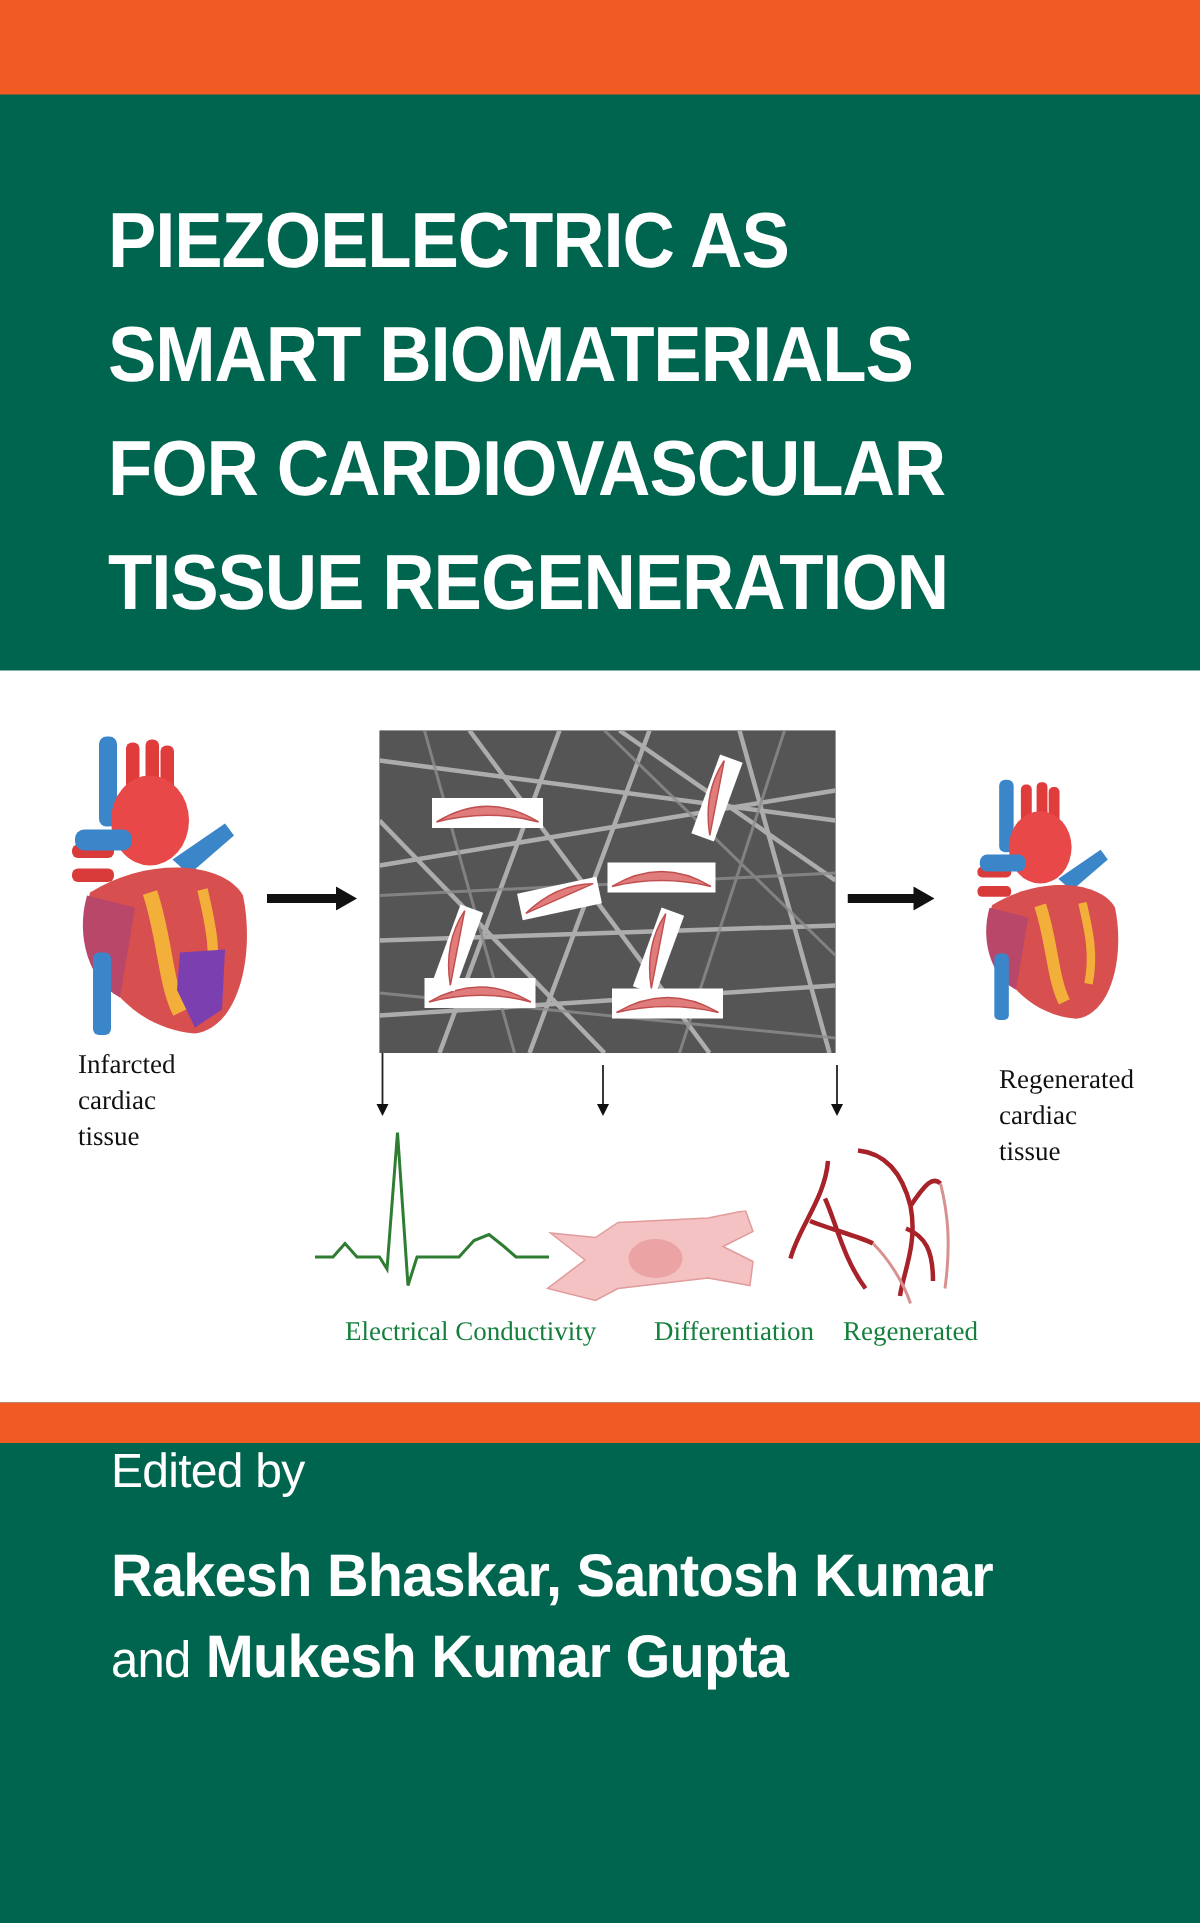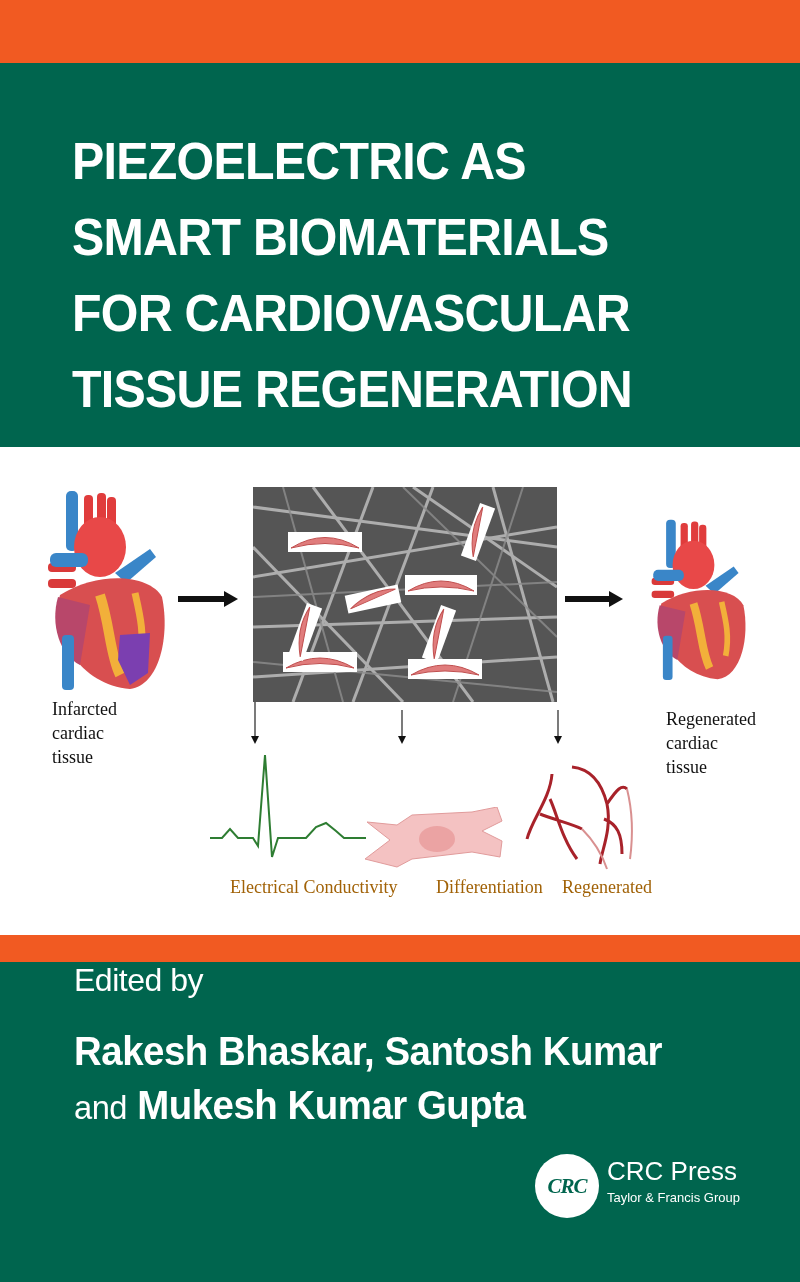--- a/index.html
+++ b/index.html
@@ -12,21 +12,21 @@
   .band-mid { position: absolute; left: 0; top: 935px; width: 800px; height: 27px; background: #f15a22; }
   .bottom-block { position: absolute; left: 0; top: 962px; width: 800px; height: 320px; background: #00654e; }
   .edited-by { position: absolute; left: 74px; top: 0; color: #fff; font-size: 32px; font-weight: normal; letter-spacing: -0.5px; }
   .editors { position: absolute; left: 74px; top: 62px; color: #fff; font-size: 40px; font-weight: bold; line-height: 54px; letter-spacing: -0.5px; white-space: nowrap; transform: scaleX(0.96); transform-origin: left top; }
   .editors .and { font-weight: normal; font-size: 34px; }
   .publisher { position: absolute; left: 535px; top: 184px; width: 230px; height: 80px; }
   .crc-circle { position: absolute; left: 0; top: 8px; width: 64px; height: 64px; border-radius: 50%; background: #fff; color: #00654e; font-family: "Liberation Serif", serif; font-style: italic; font-weight: bold; font-size: 21px; text-align: center; line-height: 64px; letter-spacing: -1px; }
   .crc-name { position: absolute; left: 72px; top: 10px; color: #fff; font-size: 26px; white-space: nowrap; }
   .crc-group { position: absolute; left: 72px; top: 44px; color: #fff; font-size: 13px; white-space: nowrap; }
   .label { position: absolute; font-family: "Liberation Serif", serif; color: #111; font-size: 18px; line-height: 24px; }
-  .caption { position: absolute; font-family: "Liberation Serif", serif; color: #a16207; font-size: 18px; top: 430px; white-space: nowrap; }
+  .caption { position: absolute; font-family: "Liberation Serif", serif; color: #15803d; font-size: 18px; top: 430px; white-space: nowrap; }
   .scaffold { position: absolute; left: 253px; top: 40px; width: 304px; height: 215px; background: #4a4a4a; overflow: hidden; }
 </style>
 </head>
 <body>
 
 <div class="band-top"></div>
 
 <div class="title-block">
   <h1 class="title">
     <span>PIEZOELECTRIC AS</span>
@@ -174,18 +174,13 @@
 </div>
 
 <div class="band-mid"></div>
 
 <div class="bottom-block">
   <div class="edited-by">Edited by</div>
   <div class="editors">
     <div>Rakesh Bhaskar, Santosh Kumar</div>
     <div><span class="and">and</span> <span>Mukesh Kumar Gupta</span></div>
   </div>
-  <div class="publisher">
-    <div class="crc-circle">CRC</div>
-    <div class="crc-name">CRC Press</div>
-    <div class="crc-group">Taylor &amp; Francis Group</div>
-  </div>
 </div>
 
 </body></html>

